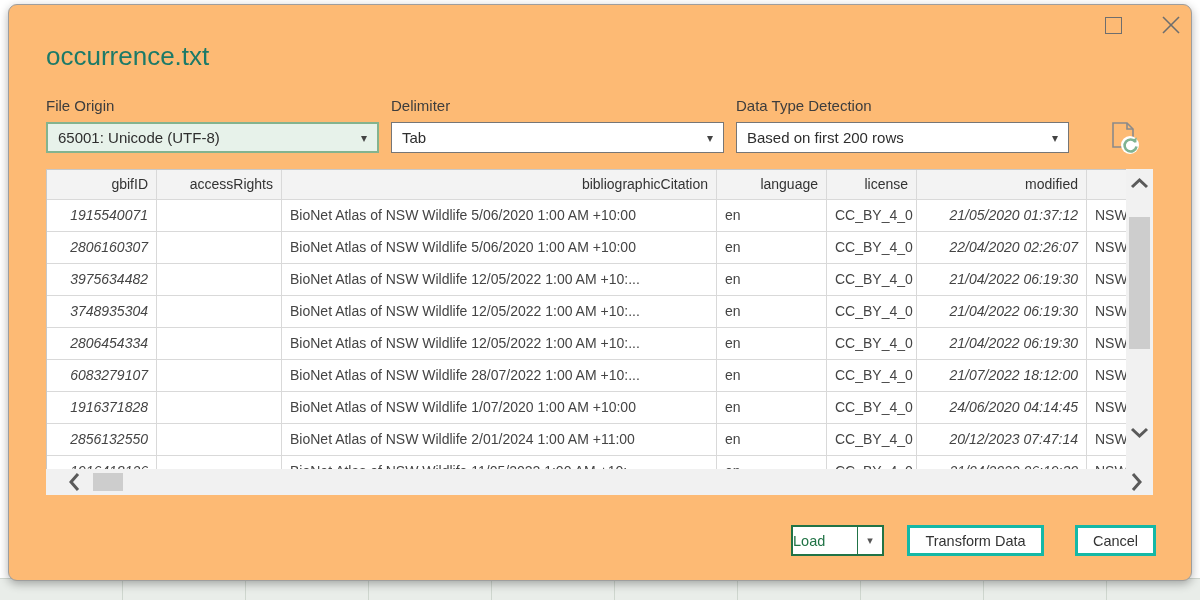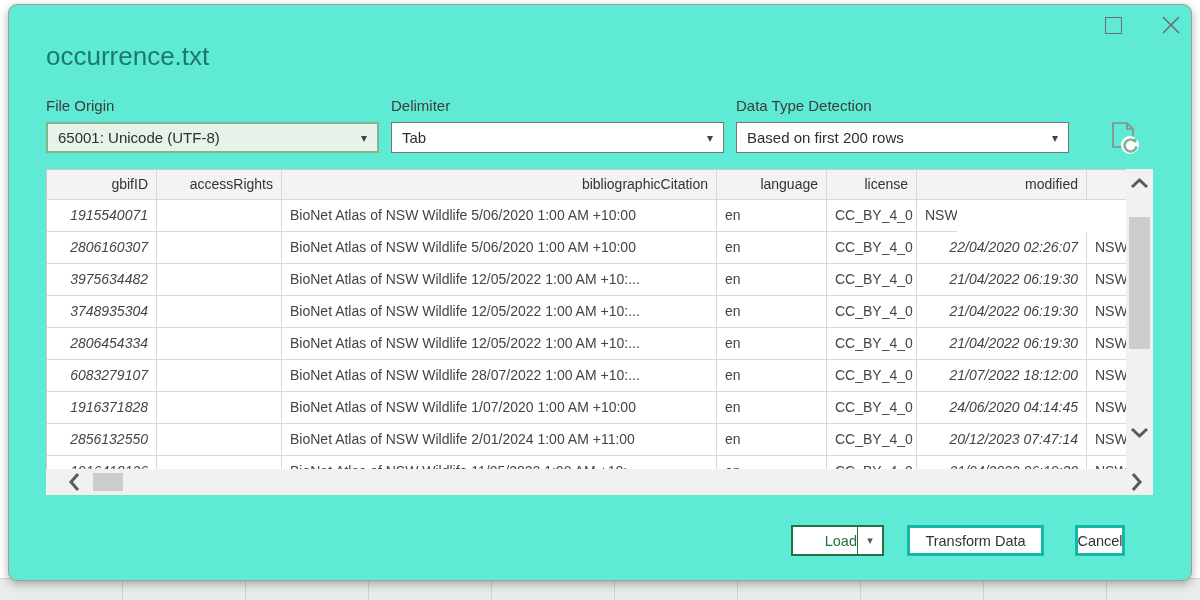--- a/index.html
+++ b/index.html
@@ -6,21 +6,21 @@
   html,body { width:1200px; height:600px; overflow:hidden; background:#ffffff;
               font-family:"Liberation Sans", sans-serif; }
 
   
   .excel-strip { position:absolute; left:0; top:578px; width:1200px; height:22px;
     background:repeating-linear-gradient(90deg,#e9ede9 0 122px,#ced6ce 122px 123px);
     border-top:1px solid #cfd6cf; }
 
   
   .dialog { position:absolute; left:8px; top:4px; width:1184px; height:577px;
-    background:#5eead4; border:1px solid #9e9e9e; border-radius:9px;
+    background:#fdba74; border:1px solid #9e9e9e; border-radius:9px;
     box-shadow:0 3px 10px rgba(0,0,0,.30); z-index:2; overflow:hidden; }
 
   .win-btn { position:absolute; top:8px; cursor:default; }
   .max-box { left:1096px; width:17px; height:17px; border:1px solid #6e6e6e; margin-top:4px; }
   .close-x { left:1150px; width:24px; height:24px; }
 
   .title { position:absolute; left:37px; top:36px; font-size:26px; color:#1c7a68; }
 
   
   .field-label { position:absolute; top:92px; font-size:15px; color:#3d3d3d; }
@@ -62,26 +62,26 @@
     background:#cdcdcd; }
   .h-left  { position:absolute; left:22px; top:2px; }
   .h-right { position:absolute; left:1083px; top:2px; }
 
   
   .btn { position:absolute; top:520px; height:31px; background:#fff; font-size:14.5px;
     display:flex; align-items:center; justify-content:center; cursor:default; }
   .btn-load-group { left:782px; width:93px; border:2px solid #217346; color:#217346;
     padding:0; }
   .btn-load-main { width:64px; height:100%; display:flex; align-items:center;
-    justify-content:flex-end; }
+    justify-content:flex-start; }
   .btn-load-arrow { width:25px; height:100%; border-left:1px solid #217346;
     display:flex; align-items:center; justify-content:center; font-size:11px; color:#555; }
   .btn-plain { border:3px solid #14b8a6; color:#333; }
   .btn-transform { left:898px; width:137px; }
-  .btn-cancel { left:1066px; width:50px; }
+  .btn-cancel { left:1066px; width:81px; }
 
   svg { display:block; }
 </style>
 </head>
 <body>
 
 <div class="excel-strip"></div>
 
 <div class="dialog">
 
@@ -133,20 +133,21 @@
         <div class="t-cell c4">license</div>
         <div class="t-cell c5">modified</div>
         <div class="t-cell c6"></div>
       </div>
       <div class="t-row">
         <div class="t-cell c0 italic num">1915540071</div>
         <div class="t-cell c1"></div>
         <div class="t-cell c2">BioNet Atlas of NSW Wildlife 5/06/2020 1:00 AM +10:00</div>
         <div class="t-cell c3">en</div>
         <div class="t-cell c4">CC_BY_4_0</div>
+        <div class="t-cell c5 italic num">21/05/2020 01:37:12</div>
         <div class="t-cell c6">NSW</div>
       </div>
       <div class="t-row">
         <div class="t-cell c0 italic num">2806160307</div>
         <div class="t-cell c1"></div>
         <div class="t-cell c2">BioNet Atlas of NSW Wildlife 5/06/2020 1:00 AM +10:00</div>
         <div class="t-cell c3">en</div>
         <div class="t-cell c4">CC_BY_4_0</div>
         <div class="t-cell c5 italic num">22/04/2020 02:26:07</div>
         <div class="t-cell c6">NSW</div>

